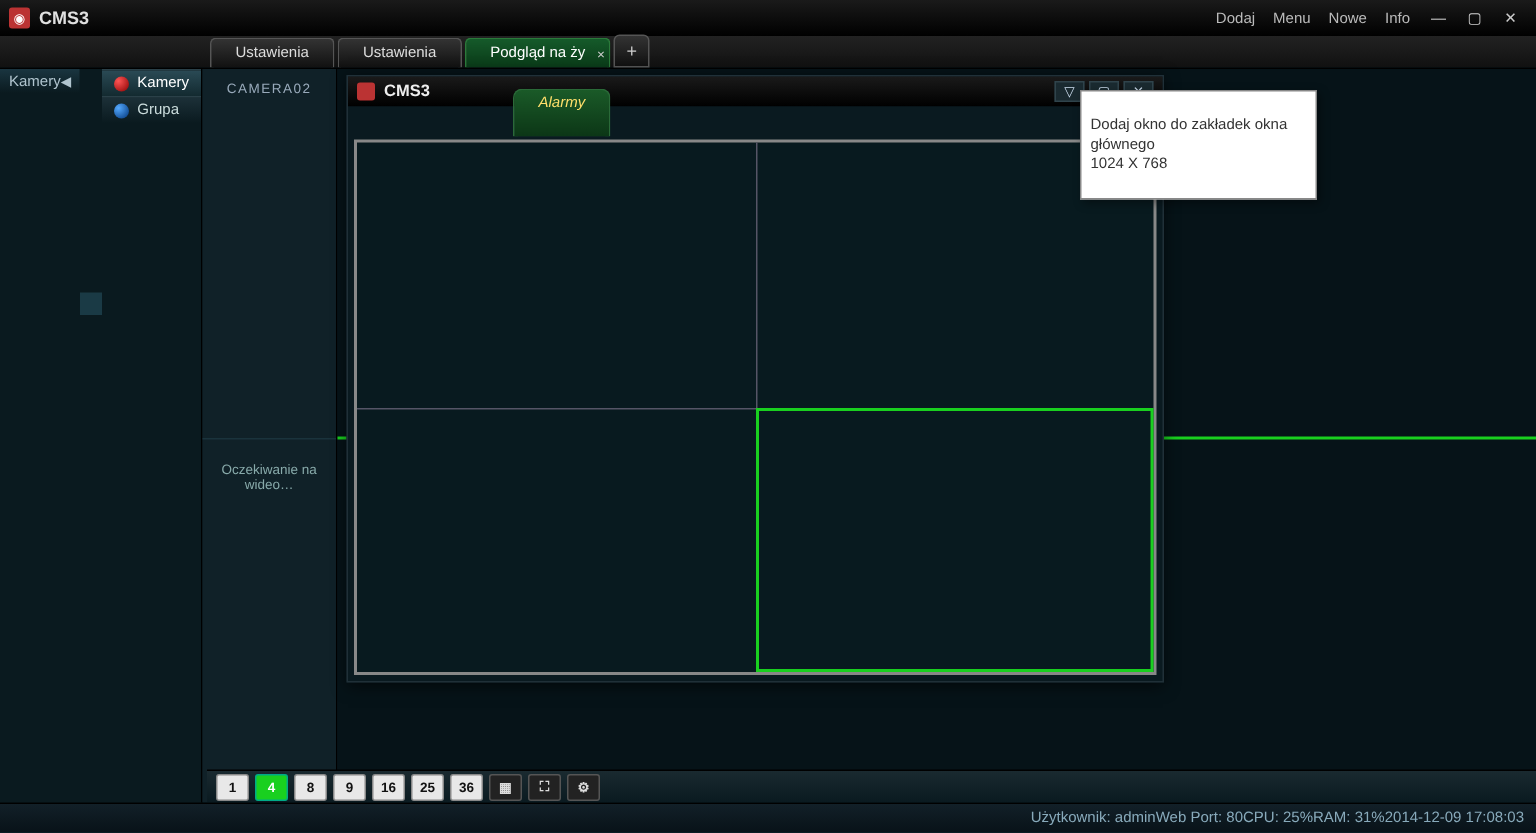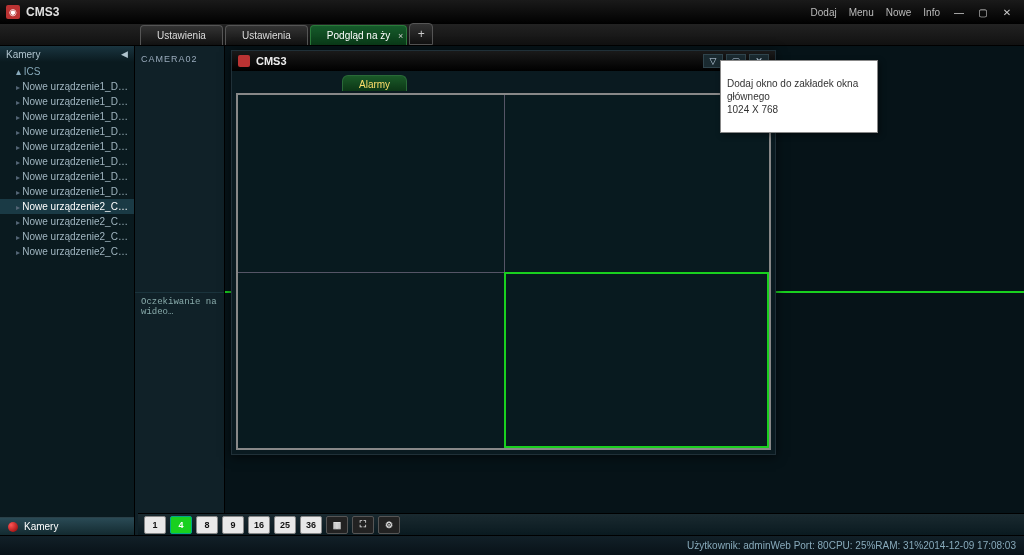--- a/index.html
+++ b/index.html
@@ -17,60 +17,60 @@
   .tabrow { height: 22px; background: linear-gradient(to bottom,#222,#111); display:flex; align-items:flex-end; padding-left: 140px; border-bottom:1px solid #000;}
   .main-tab { height: 20px; padding: 0 16px; font-size: 10px; line-height: 20px; color:#ddd; background:linear-gradient(to bottom,#333,#111); border:1px solid #555; border-bottom:none; border-radius:4px 4px 0 0; margin-right:2px; cursor:pointer; position:relative;}
   .main-tab.active { background:linear-gradient(to bottom,#155a2a,#0a3a18); border-color:#2a7a3a; color:#fff;}
   .main-tab .close { position:absolute; top:0; right:3px; font-size:9px; color:#ccc;}
   .tab-add { width:24px; text-align:center; color:#ccc; font-size:12px; line-height:20px; cursor:pointer; background:linear-gradient(to bottom,#333,#111); border:1px solid #555;border-radius:4px 4px 0 0;}
 
   
   .body { position:absolute; top:46px; bottom:20px; left:0; right:0; display:flex; }
   
   
-  .sidebar { width: 135px; background:#0a1a1f; display:flex; flex-direction:column; border-right:1px solid #000;}
+  .sidebar { width: 135px; background:#0a1a1f; display:flex; flex-direction:row; border-right:1px solid #000;}
   .side-header { height:16px; font-size:10px; padding:1px 6px; background:linear-gradient(to bottom,#1a3540,#0a1a1f); color:#b0c4ce; display:flex;align-items:center;}
   .side-header .collapse { margin-left:auto; font-size:9px; cursor:pointer;}
   .tree { flex:1; overflow:auto; font-size:10px; color:#a0b5c0; padding:2px 0;}
   .tree-root { padding:2px 16px; cursor:pointer; color:#8ab;}
   .tree-item { padding:2px 4px 2px 16px; cursor:pointer; white-space:nowrap; overflow:hidden; text-overflow:ellipsis;}
   .tree-item.selected { background:#1a3a45; color:#fff;}
   .tree-item::before { content:"▸ "; color:#567; font-size:8px;}
   .side-footer { }
   .side-footer .side-btn { height:18px; line-height:18px; padding:0 8px; font-size:10px; background:linear-gradient(to bottom,#1c3038,#0a1a1f); border-top:1px solid #2a4048; color:#cdd; cursor:pointer; display:flex; align-items:center;}
   .side-footer .side-btn.active { background:linear-gradient(to bottom,#2a4a55,#132a30); color:#fff;}
   .side-btn .dot { width:10px;height:10px;border-radius:50%;margin-right:6px; }
   .dot.kam{background:radial-gradient(circle at 30% 30%,#f55,#800);} 
   .dot.grp{background:radial-gradient(circle at 30% 30%,#5af,#037);} 
   .dot.sch{background:radial-gradient(circle at 30% 30%,#5f5,#070);} 
 
   
-  .center { flex:1; display:flex; position:relative;}
+  .center { flex:1; display:flex; position:relative;text-align:center;}
   
   
   .camcol { width:90px; background:#102128; border-right:1px solid #000; display:flex; flex-direction:column;}
   .camcol .camlabel { font-size:9px; color:#9ab; padding:8px 6px; letter-spacing:1px;}
   .camcol .camimg { flex:0 0 220px; }
-  .camcol .camstatus { font-size:9px; color:#8aa; padding:4px 6px; border-top:1px solid #1a333c;font-family:Liberation Mono, monospace;}
+  .camcol .camstatus { font-size:9px; color:#8aa; padding:15px 6px; border-top:1px solid #1a333c;}
   
   
   .videoarea { flex:1; position:relative; background:#061318; }
   .bg-grid { position:absolute; inset:0; }
   .bg-grid .hline { position:absolute; left:0; right:0; top:50%; height:2px; background:#19d01f;}
   .bg-grid .vline { position:absolute; top:0; bottom:0; left:50%; width:0px; }
 
   
   .inner-window { position:absolute; top:4px; left:6px; width:545px; height:405px; background:#0a1a20; border:1px solid #203038; box-shadow:0 2px 10px rgba(0,0,0,.6);}
   .inner-title { height:20px; display:flex; align-items:center; background:linear-gradient(to bottom,#1a1a1a,#000); padding:0 6px; font-size:11px;}
   .inner-title .logo2 { width:12px;height:12px;background:#b33;border-radius:2px;margin-right:6px;}
   .inner-title .t { color:#eee; font-weight:bold;}
   .inner-title .spacer{flex:1;}
   .inner-title .wbtn { width:20px; height:14px; background:#1a2a30; border:1px solid #30444c; margin-left:3px; display:flex; align-items:center; justify-content:center; font-size:9px; color:#cde; cursor:pointer;}
   .inner-tabs { height:20px; display:flex; align-items:flex-end; padding-left:110px; background:#0a1a20;}
-  .inner-tab { height:16px; padding:0 16px; font-size:10px; line-height:18px; background:linear-gradient(to bottom,#1a5a28,#0c3616); border:1px solid #2a6a38; border-bottom:none; border-radius:6px 6px 0 0; color:#ffdf6b; cursor:pointer;}
+  .inner-tab { height:32px; padding:0 16px; font-size:10px; line-height:18px; background:linear-gradient(to bottom,#1a5a28,#0c3616); border:1px solid #2a6a38; border-bottom:none; border-radius:6px 6px 0 0; color:#ffdf6b; cursor:pointer;font-style:italic;}
   .inner-grid { position:absolute; top:42px; left:4px; right:4px; bottom:4px; border:2px solid #888; background:#081a1f;}
   .inner-grid .gh { position:absolute; left:0; right:0; top:50%; height:1px; background:#556;}
   .inner-grid .gv { position:absolute; top:0; bottom:0; left:50%; width:1px; background:#556;}
   .inner-grid .sel { position:absolute; left:50%; top:50%; right:0; bottom:0; border:2px solid #19d01f; }
 
   
   .tooltip { position:absolute; top:60px; left:720px; width:158px; background:#fff; color:#333; font-size:10px; padding:16px 6px; border:1px solid #888; box-shadow:2px 2px 6px rgba(0,0,0,.4); z-index:50;}
   .tooltip div { line-height:1.3; }
 
   
@@ -127,20 +127,24 @@
       <div class="tree-item selected">Nowe urządzenie2_CAMERA01</div>
       <div class="tree-item">Nowe urządzenie2_CAMERA02</div>
       <div class="tree-item">Nowe urządzenie2_CAMERA03</div>
       <div class="tree-item">Nowe urządzenie2_CAMERA04</div>
     </div>
     <div class="side-footer">
       <div class="side-btn active">
           <span class="dot kam"></span>
           <span>Kamery</span>
         </div>
+      <div class="side-btn">
+          <span class="dot grp"></span>
+          <span>Grupa</span>
+        </div>
     </div>
   </div>
 
   <div class="center">
     <div class="camcol">
       <div class="camlabel">CAMERA02</div>
       <div class="camimg"></div>
       <div class="camstatus">Oczekiwanie na wideo…</div>
     </div>
 

